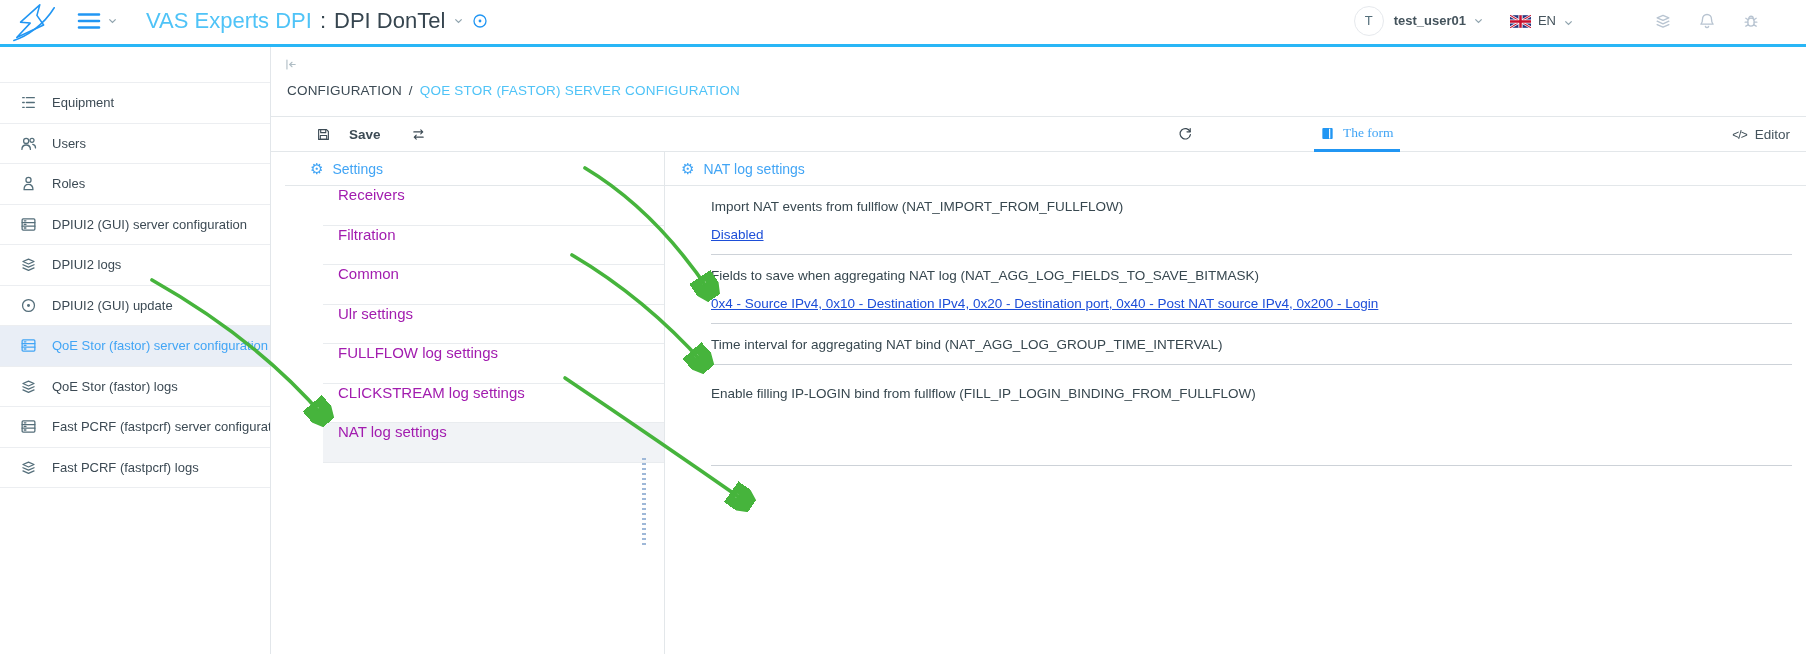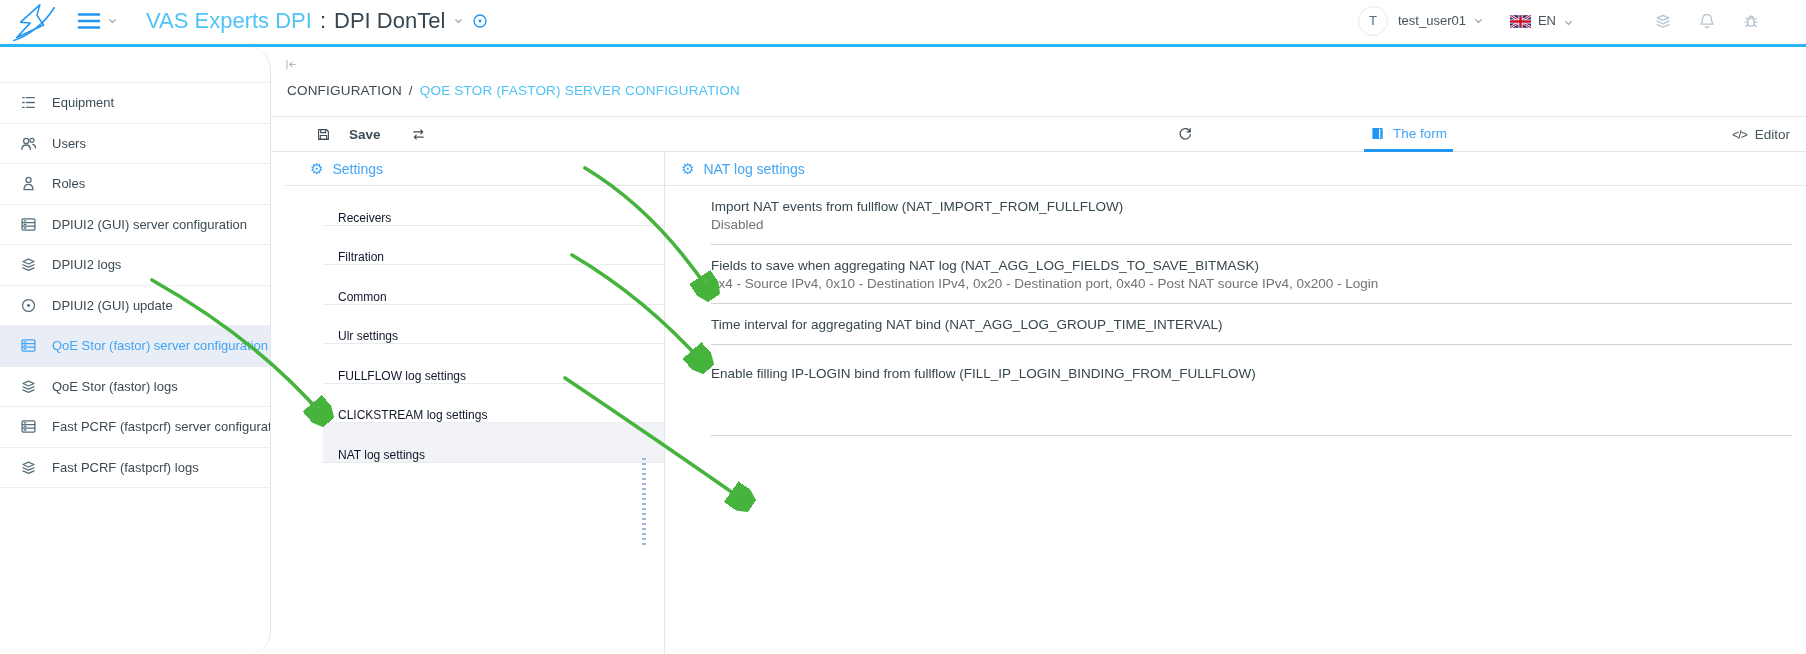--- a/index.html
+++ b/index.html
@@ -22,29 +22,29 @@
                color:#2196f3; cursor:pointer; margin-right:28px; }
   .chev { width:11px; height:11px; stroke:#90a4ae; fill:none; stroke-width:1.6; }
   .titles { display:flex; align-items:center; font-size:22px; gap:8px; }
   .app-title { color:#4fc3f7; }
   .title-sep, .device-title { color:#36454f; }
   .target-ic { width:16px; height:16px; stroke:#2196f3; fill:none; stroke-width:1.3; }
   .header-right { margin-left:auto; display:flex; align-items:center; font-size:13px; color:#44535c; }
   .avatar { width:30px; height:30px; border-radius:50%; border:1px solid #e6e9ed;
             display:flex; align-items:center; justify-content:center;
             color:#546e7a; font-size:13px; margin-right:10px; background:#fff; }
-  .username { margin-right:7px; }
+  .username { margin-right:7px;font-weight:bold; }
   .lang { display:flex; align-items:flex-end; gap:7px; margin-left:26px; }
   .flag { width:21px; height:13px; }
   .hdr-icons { display:flex; align-items:center; gap:26px; margin-left:80px; color:#b8c4d1; }
   .hdr-icons .ic { width:18px; height:18px; }
 
   
   .layout { display:flex; height:607px; }
-  .sidebar { width:271px; border-right:1px solid #e2e6ea; background:#fff; flex:none;border-radius:23px; }
+  .sidebar { width:271px; border-right:1px solid #e2e6ea; background:#fff; flex:none; }
   .sidebar-top { height:36px; border-bottom:1px solid #eceef1; }
   .nav-item { height:40.5px; display:flex; align-items:center; gap:15px;
               padding-left:20px; font-size:13px; color:#3c4a54;
               border-bottom:1px solid #eceef1; cursor:pointer; white-space:nowrap; overflow:hidden; }
   .nav-item .nav-ic { color:#546e7a; flex:none; }
   .nav-item.active { background:#e9eef6; color:#42a5f5; }
   .nav-item.active .nav-ic { color:#42a5f5; }
 
   main { flex:1; position:relative; }
   .collapse-btn { position:absolute; left:12px; top:10px; background:none; border:none;
@@ -57,41 +57,41 @@
   .toolbar { position:relative; height:35px; border-bottom:1px solid #e3e7ea;
              display:flex; align-items:center; padding-left:45px; font-size:13.5px; }
   .save-btn { display:flex; align-items:center; gap:18px; background:none; border:none;
               font-weight:700; font-size:13.5px; color:#3c4a54; cursor:pointer;
               font-family:inherit; }
   .transfer-btn { margin-left:30px; background:none; border:none; color:#3c4a54; cursor:pointer; }
   .refresh-btn { position:absolute; left:906px; top:9px; background:none; border:none;
                  color:#3c4a54; cursor:pointer; }
   .tab { position:absolute; top:0; height:35px; display:flex; align-items:center; gap:8px;
          font-size:13.5px; cursor:pointer; padding:0 6px; }
-  .tab-form { left:1093px; color:#42a5f5; border-bottom:3px solid #2196f3; }
+  .tab-form { left:1043px; color:#42a5f5; border-bottom:3px solid #2196f3;font-family:Liberation Serif, serif; }
   .tab-editor { right:10px; color:#44535c; }
   .code-ic { font-size:12px; color:#44535c; letter-spacing:-1px; }
 
   .content { display:flex; height:502px; }
   .settings-panel { width:380px; flex:none; margin-left:14px; border-right:1px solid #e3e7ea; }
   .panel-header { height:34px; display:flex; align-items:center; gap:9px;
                   color:#42a5f5; font-size:14px; border-bottom:1px solid #e3e7ea; }
   .settings-panel .panel-header { padding-left:25px; }
   .gear-glyph { font-size:15px; line-height:1; color:#42a5f5; }
   .settings-list { margin-left:38px; }
-  .settings-item { height:39.5px; display:flex; align-items:flex-end; padding-left:15px;
-                   font-size:12px; color:#0f172a; border-bottom:1px solid #e9ecef; cursor:pointer; }
+  .settings-item { height:39.5px; display:flex; align-items:flex-start; padding-left:15px;
+                   font-size:15px; color:#a21caf; border-bottom:1px solid #e9ecef; cursor:pointer; }
   .settings-item.selected { background:#f1f3f6; }
 
   .form-panel { flex:1; }
   .form-panel .panel-header { padding-left:16px; }
   .field { margin:0 14px 0 46px; padding:12px 0 10px; border-bottom:1px solid #cdd2d8; }
   .field-label { font-size:13.5px; line-height:18px; color:#37474f; }
-  .field-value { font-size:13.5px; line-height:18px; min-height:18px;
-                 color:#737373; cursor:pointer; }
+  .field-value { margin-top:10px; font-size:13.5px; line-height:18px; min-height:18px;
+                 color:#1d4ed8; cursor:pointer;text-decoration:underline; }
   .field.spaced { padding-top:20px; }
   .field.spaced .field-value { min-height:42px; }
 
   .splitter-handle { position:absolute; left:642px; top:458px; width:4px; height:88px;
                      background:repeating-linear-gradient(to bottom,#9fb8d8 0 2px,transparent 2px 5px);
                      cursor:col-resize; }
   .arrows { position:absolute; left:0; top:0; pointer-events:none; z-index:10; }
   .arrows path { stroke:#46b43c; stroke-width:3.6; fill:none; stroke-linecap:round; }
 </style>
 </head>

